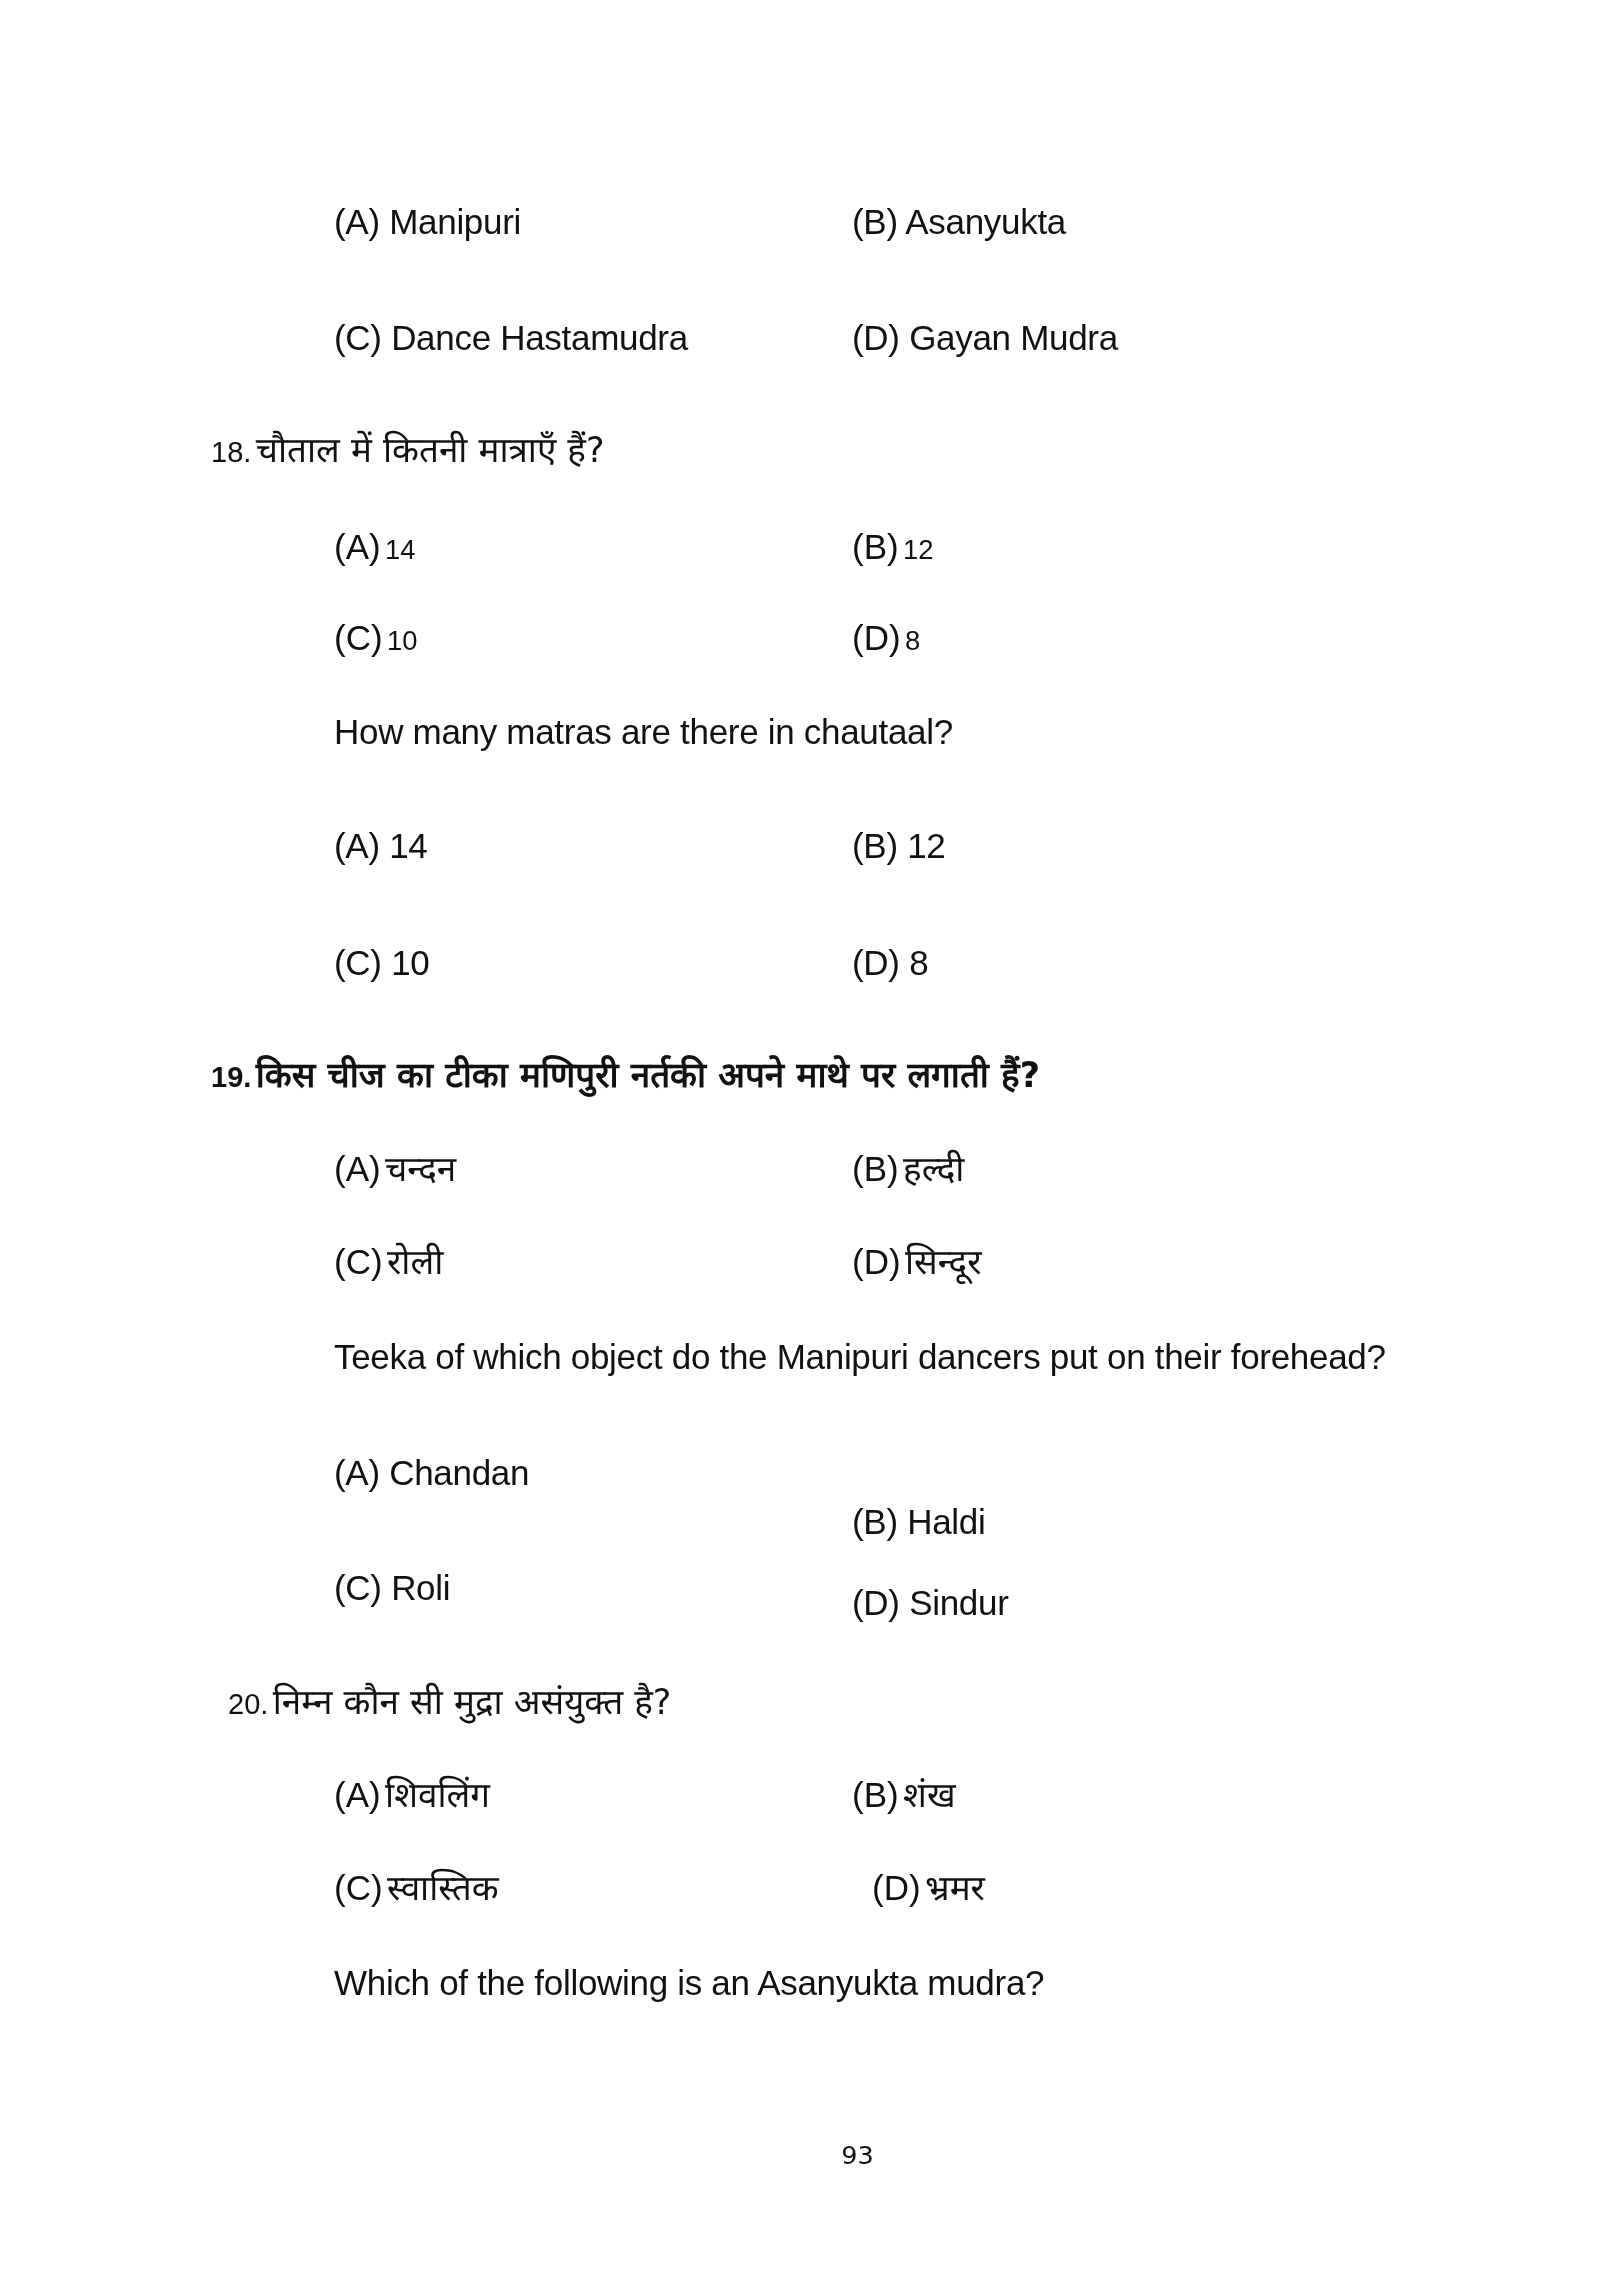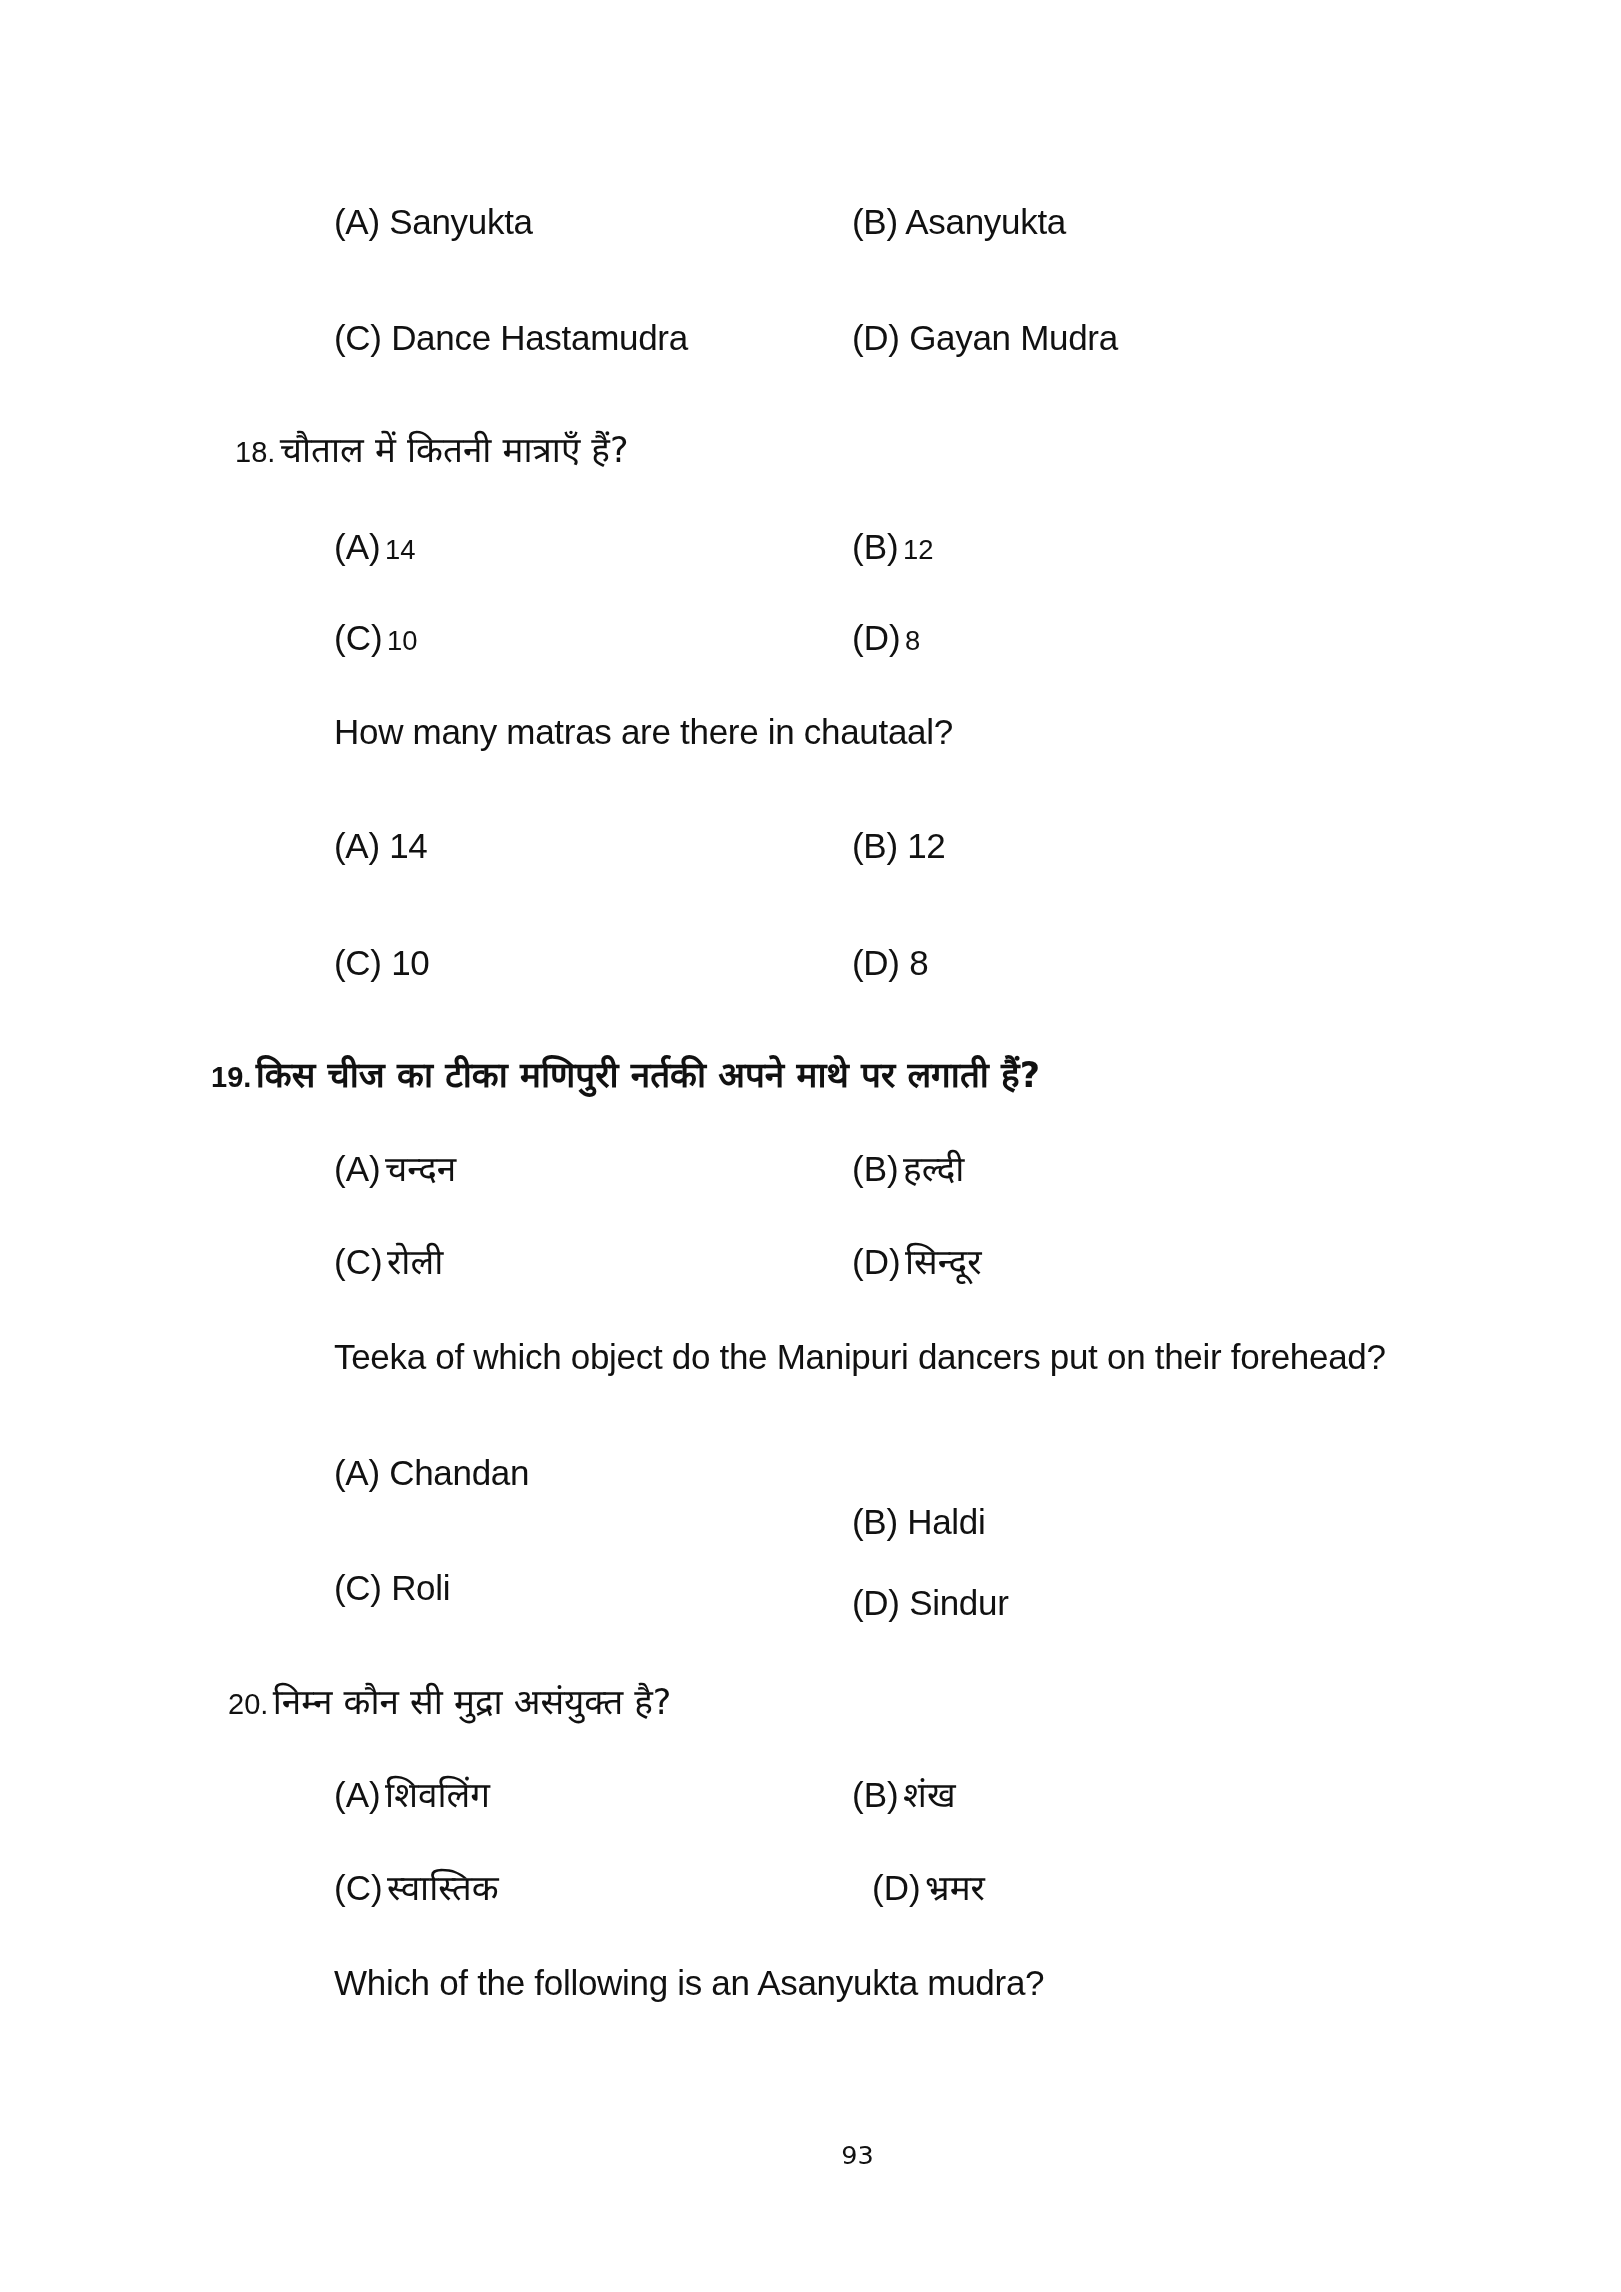--- a/index.html
+++ b/index.html
@@ -11,36 +11,36 @@
   .hi { font-size: 35px; font-family: "DejaVu Sans", "Liberation Sans", sans-serif; }
   .lbl { font-size: 35px; }
   .small { font-size: 27.4px; }
   .pg { font-family: "DejaVu Sans", sans-serif; font-size: 25.5px; }
 </style>
 </head>
 <body>
 
 <div class="t en" style="left:334px; top:204px;">
   <span>(A)</span>
-  <span>Sanyukta</span>
+  <span>Manipuri</span>
 </div>
 <div class="t en" style="left:852px; top:204px;">
   <span>(B)</span>
   <span>Asanyukta</span>
 </div>
 <div class="t en" style="left:334px; top:320px;">
   <span>(C)</span>
   <span>Dance Hastamudra</span>
 </div>
 <div class="t en" style="left:852px; top:320px;">
   <span>(D)</span>
   <span>Gayan Mudra</span>
 </div>
 
-<div class="t" style="left:211px; top:433px;margin-left:24px;">
+<div class="t" style="left:211px; top:433px;">
   <span class="qnum">18.</span>
   <span class="hi">चौताल में कितनी मात्राएँ हैं?</span>
 </div>
 <div class="t" style="left:334px; top:529px;">
   <span class="lbl">(A)</span>
   <span class="small">14</span>
 </div>
 <div class="t" style="left:852px; top:529px;">
   <span class="lbl">(B)</span>
   <span class="small">12</span>

